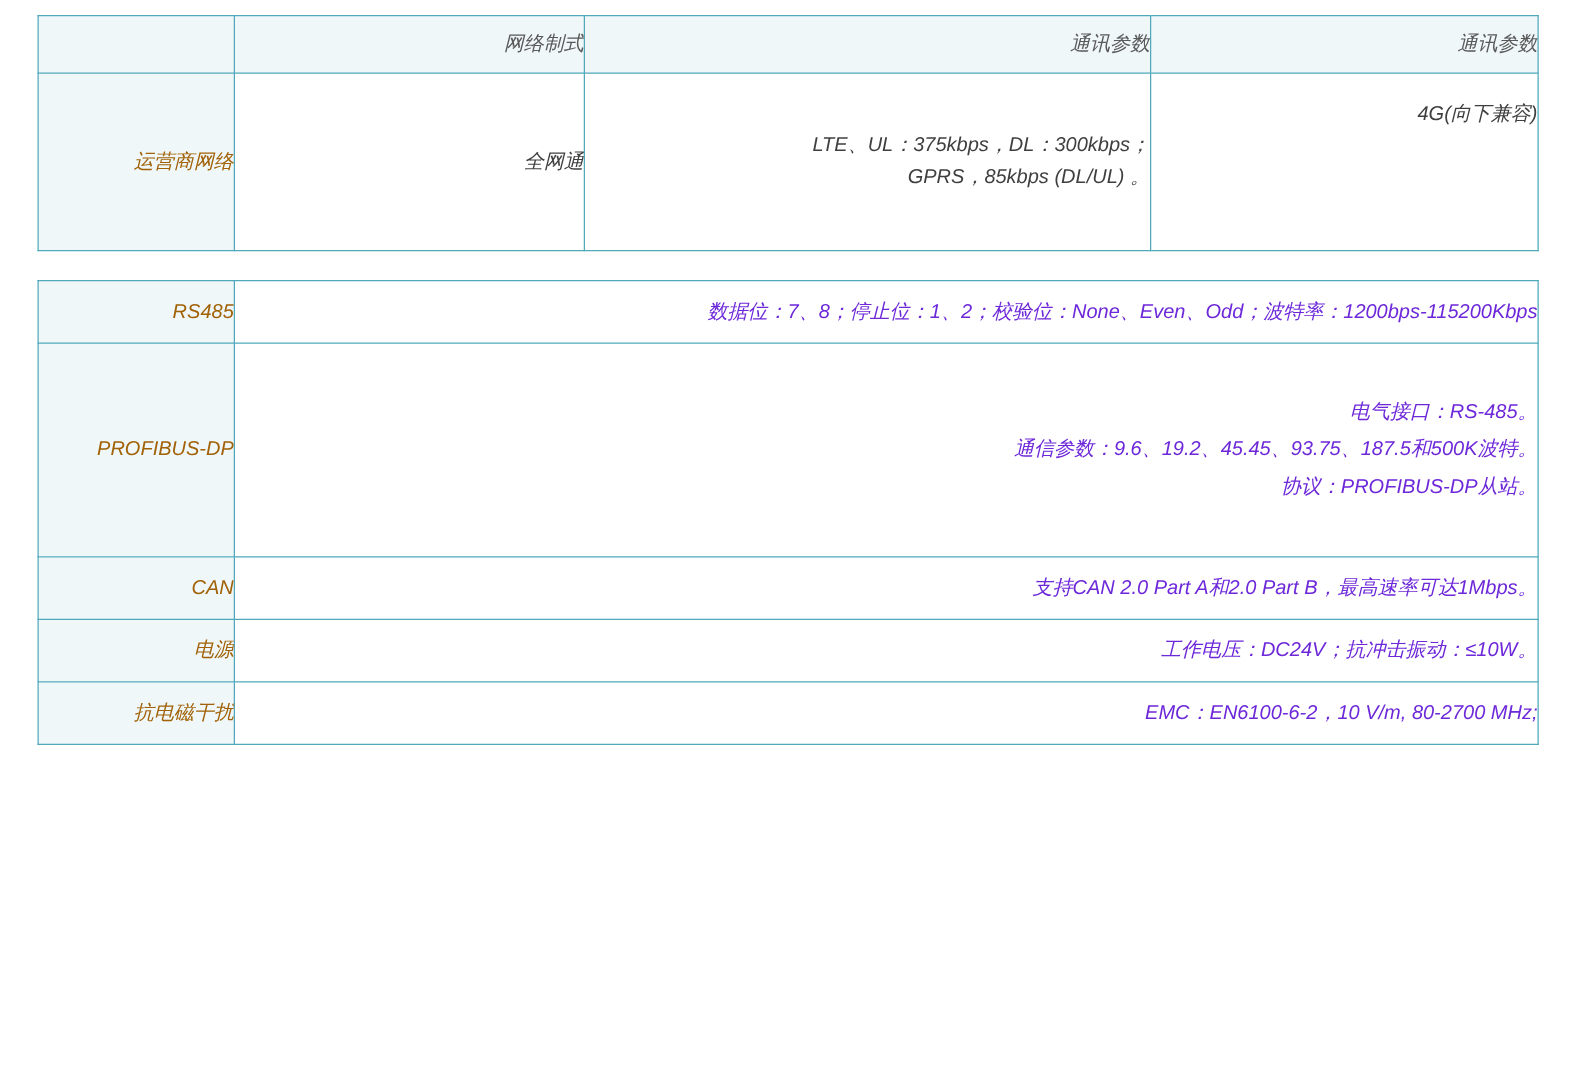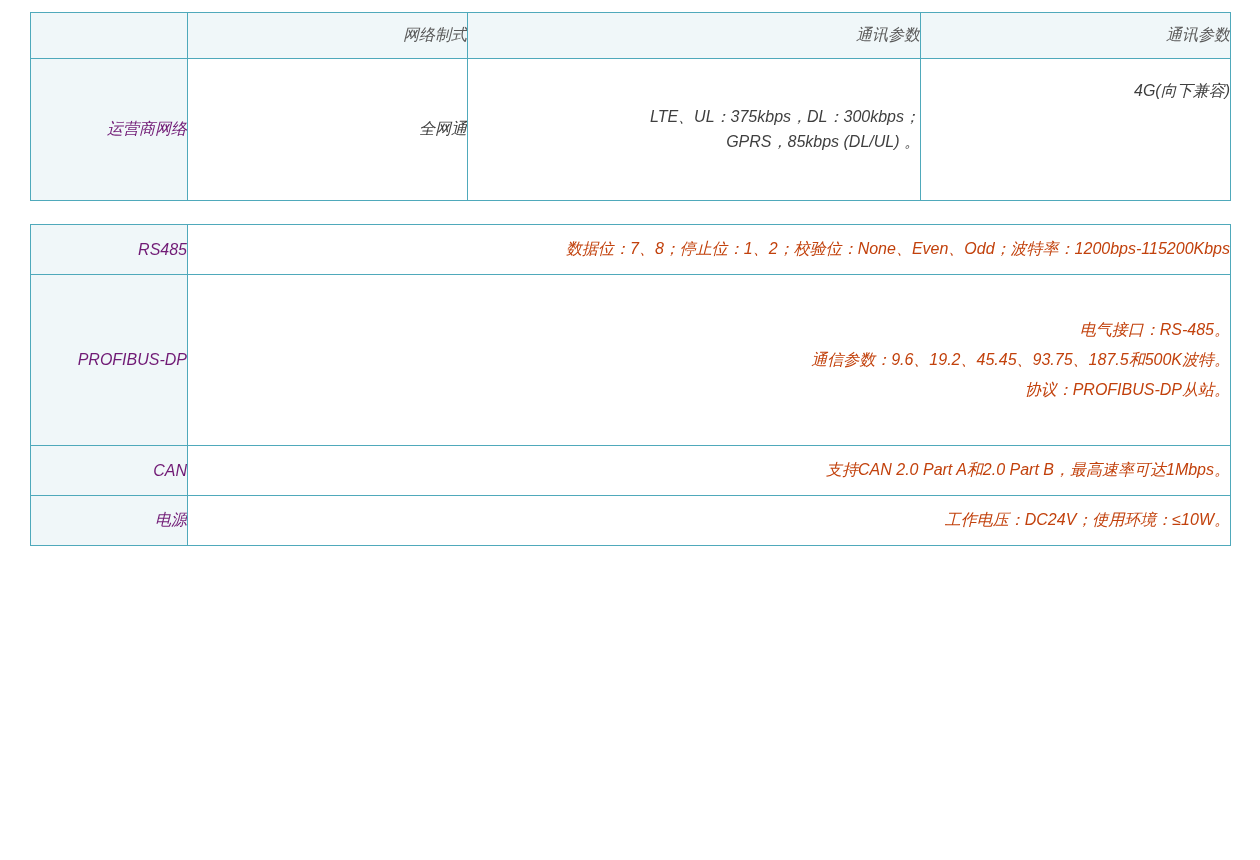--- a/index.html
+++ b/index.html
@@ -28,28 +28,28 @@
     overflow:hidden;
     white-space:nowrap;
     font-style:italic;
   }
   .shaded { background:#f0f7f9; }
 
   
   #network-table th { height:45px; color:#595959; padding-left:30px; }
   #network-table th.corner { padding-left:0; }
   #network-table td { height:119px; }
-  .cell-label { color:#701a75; padding-left:38px; }
+  .cell-label { color:#a16207; padding-left:38px; }
   .cell-pad30 { }
   .cell-comm p { margin:5px 0; line-height:20px; }
   .cell-top { vertical-align:top; padding-top:22px; }
 
   
   #spec-table td { }
-  #spec-table .cell-value { padding-left:65px; color:#c2410c; }
+  #spec-table .cell-value { padding-left:65px; color:#6d28d9; }
   #spec-table .cell-multiline p { margin:10px 0; line-height:20px; }
 
   .gap { height:23px; }
 </style>
 </head>
 <body>
 
 <div class="wrap">
 
   <table id="network-table">
@@ -97,18 +97,22 @@
         <p>通信参数：9.6、19.2、45.45、93.75、187.5和500K波特。</p>
         <p>协议：PROFIBUS-DP从站。</p>
       </td>
     </tr>
     <tr style="height:50px">
       <td class="shaded cell-label">CAN</td>
       <td class="cell-value">支持CAN 2.0 Part A和2.0 Part B，最高速率可达1Mbps。</td>
     </tr>
     <tr style="height:50px">
       <td class="shaded cell-label">电源</td>
-      <td class="cell-value">工作电压：DC24V；使用环境：≤10W。</td>
+      <td class="cell-value">工作电压：DC24V；抗冲击振动：≤10W。</td>
+    </tr>
+    <tr style="height:50px">
+      <td class="shaded cell-label">抗电磁干扰</td>
+      <td class="cell-value">EMC：EN6100-6-2，10 V/m, 80-2700 MHz;</td>
     </tr>
   </tbody>
     </table>
 
 </div>
 
 </body></html>

